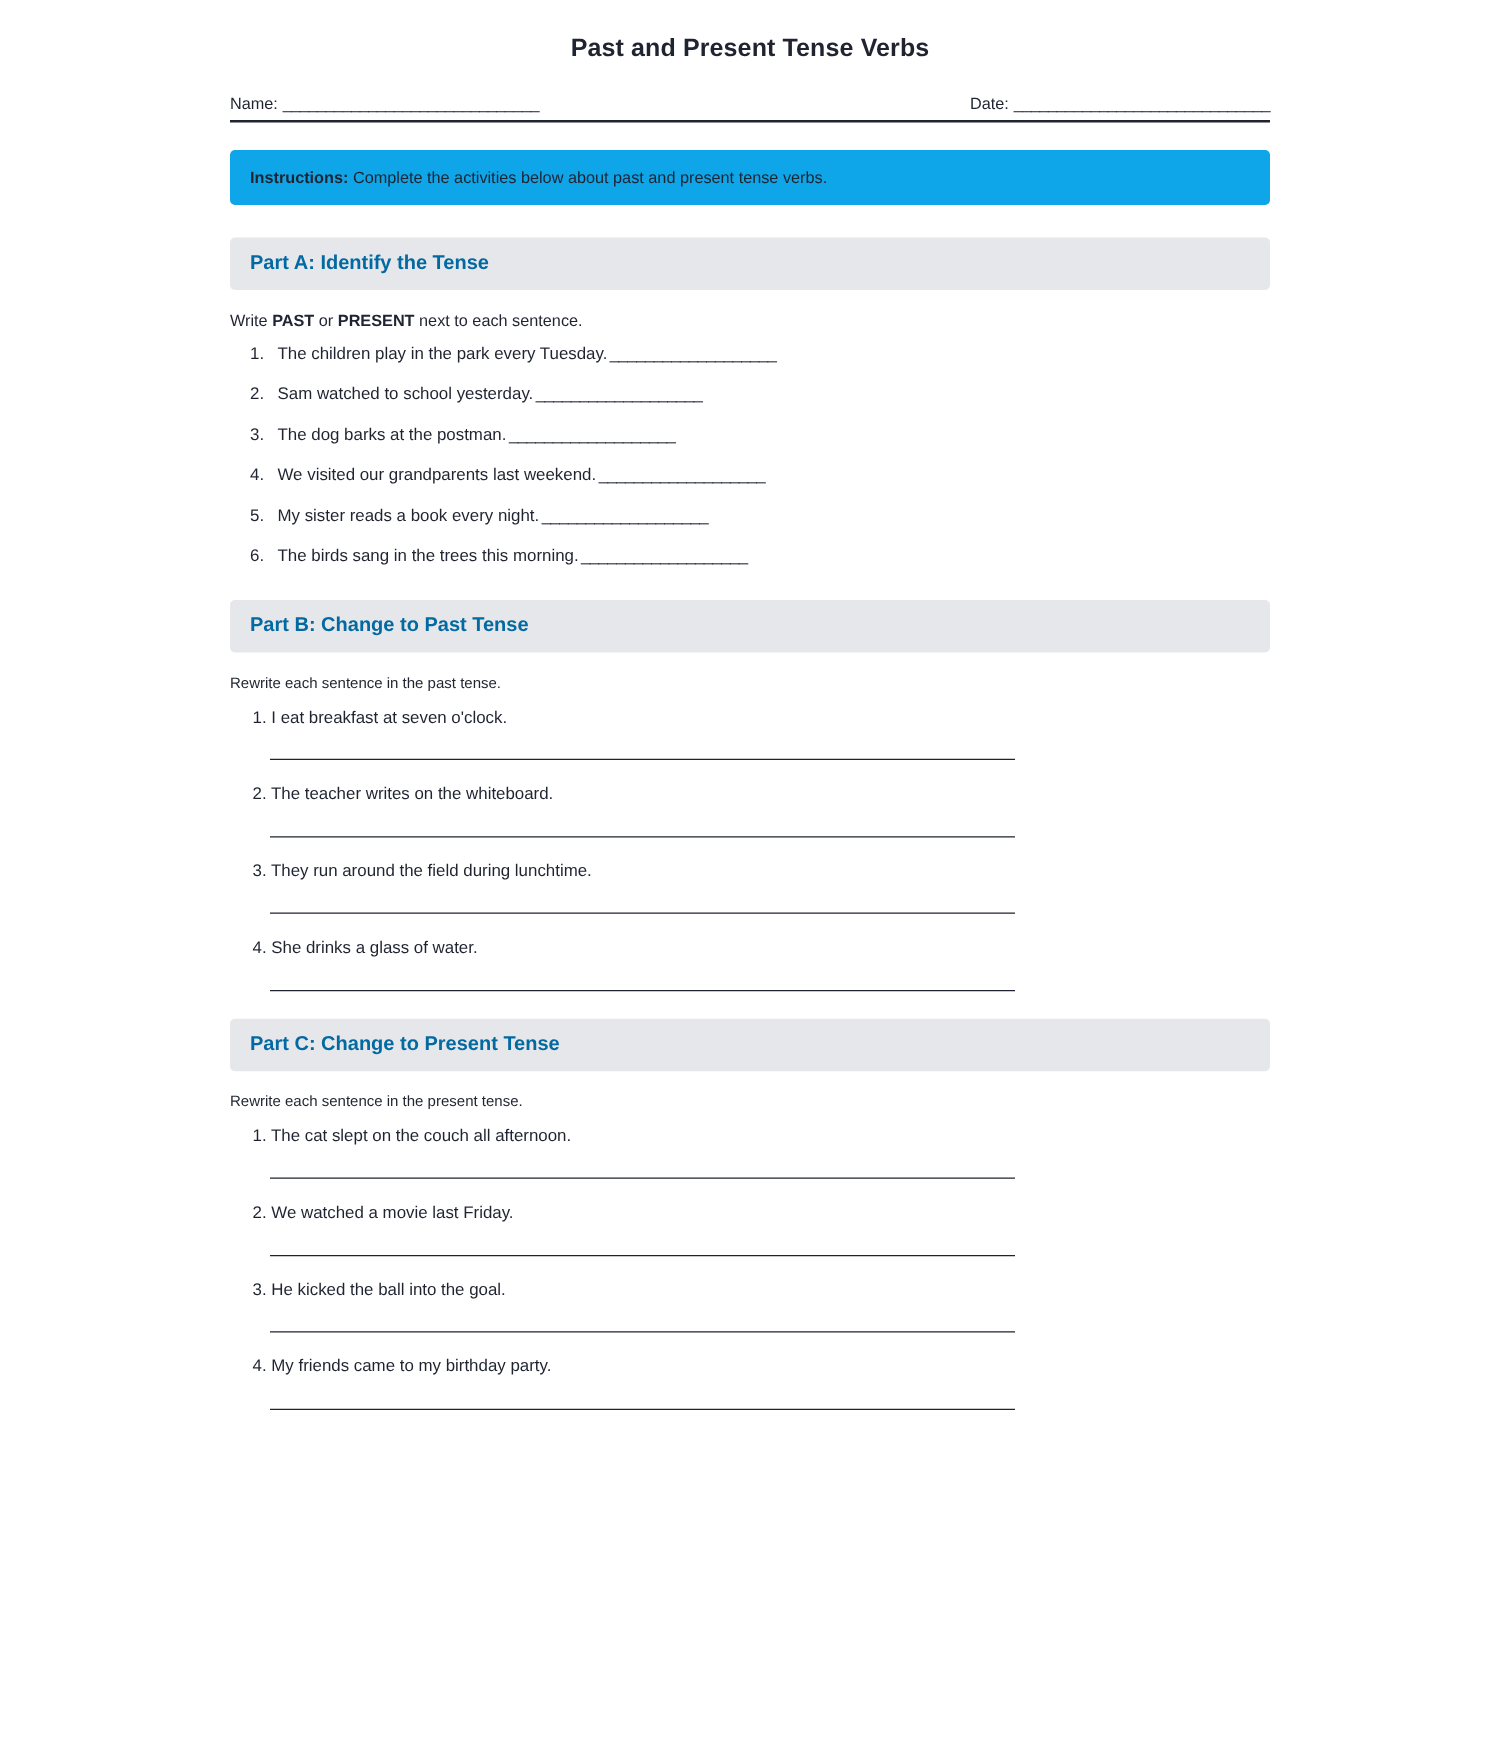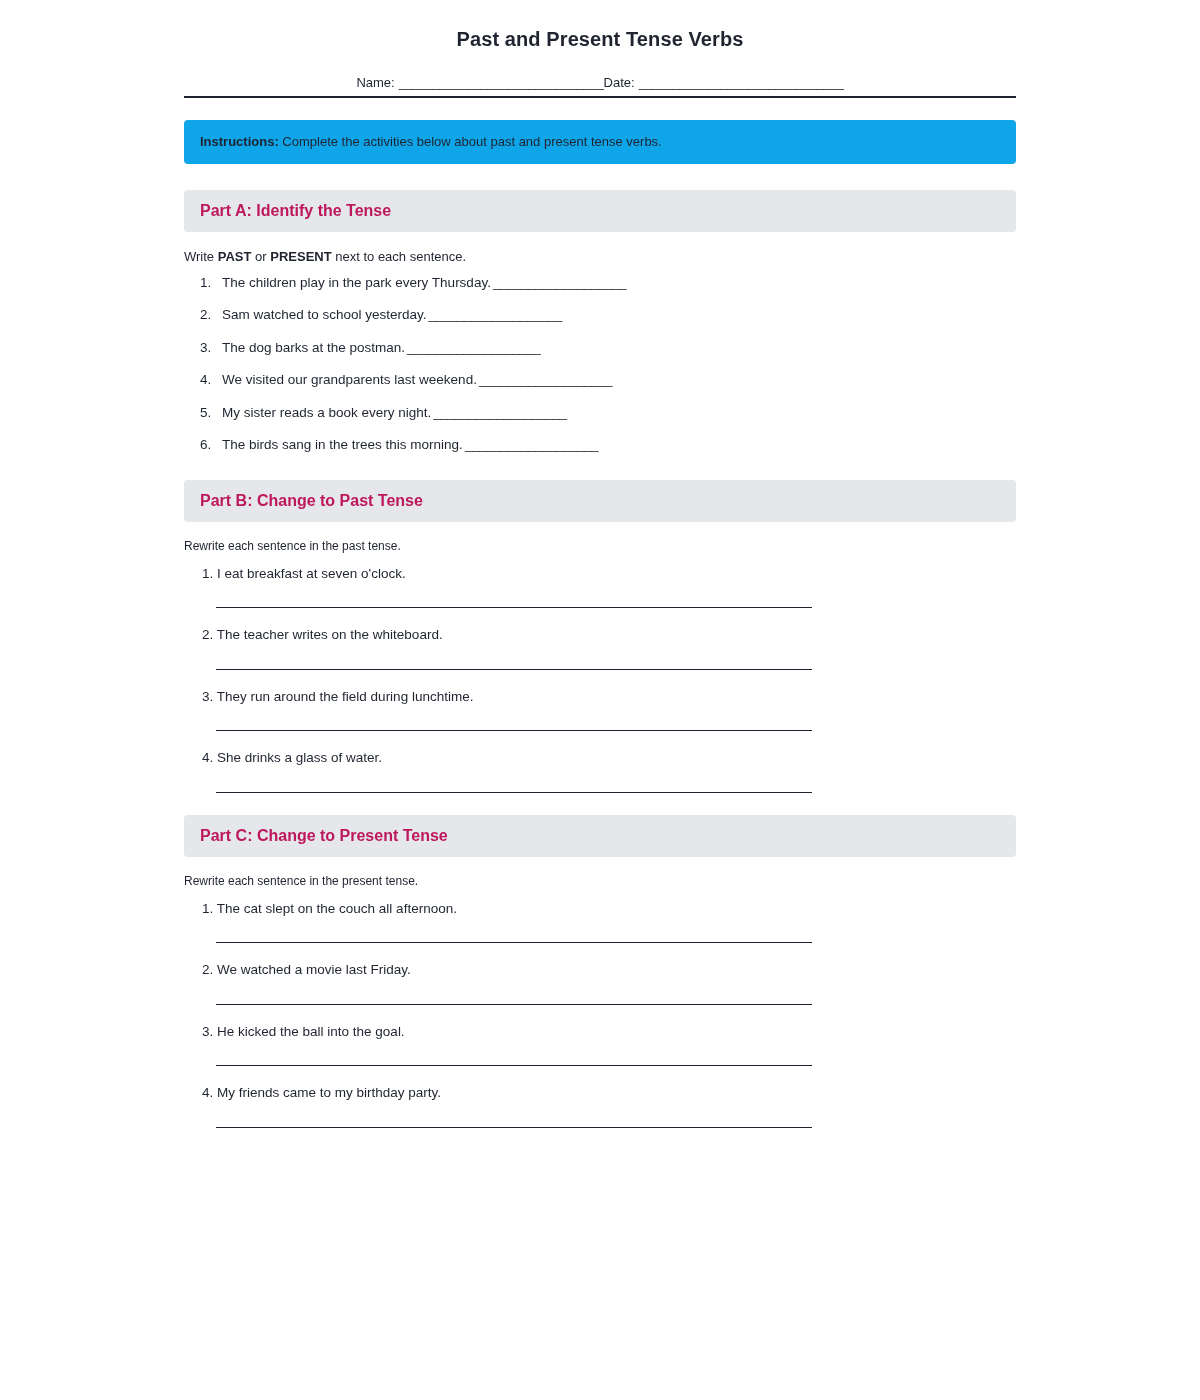--- a/index.html
+++ b/index.html
@@ -28,21 +28,21 @@
     font-size: 20px;
     font-weight: bold;
     text-align: center;
     letter-spacing: 0.1px;
     margin: 0 0 24px 0;
     color: #1f2430;
   }
 
   .namedate-row {
     display: flex;
-    justify-content: center;
+    justify-content: space-between;
     align-items: flex-end;
     font-size: 13px;
     color: #1f2430;
     padding-bottom: 6px;
   }
   .field {
     display: flex;
     align-items: baseline;
     white-space: nowrap;
   }
@@ -73,21 +73,21 @@
     font-weight: bold;
   }
 
   
   .section-header {
     background: #e5e7eb;
     border-radius: 4px;
     padding: 12px 16px;
     font-size: 16px;
     font-weight: bold;
-    color: #be185d;
+    color: #0369a1;
     margin-bottom: 16px;
   }
 
   .section-instruction {
     font-size: 13px;
     margin: 0 0 8px 0;
     line-height: 1.4;
   }
   .section-instruction.small {
     font-size: 12px;
@@ -167,21 +167,21 @@
     <span class="instructions-label">Instructions:</span><span> Complete the activities below about past and present tense verbs.</span>
   </div>
 
   <div class="section-block">
     <div class="section-header">Part A: Identify the Tense</div>
 
     <p class="section-instruction"><span>Write </span><b>PAST</b><span> or </span><b>PRESENT</b><span> next to each sentence.</span></p>
 
     <ol class="tense-list">
       <li>
-        <span class="item-num">1.</span><span>The children play in the park every Thursday.</span><span class="answer-blank">___________________</span>
+        <span class="item-num">1.</span><span>The children play in the park every Tuesday.</span><span class="answer-blank">___________________</span>
       </li>
       <li>
         <span class="item-num">2.</span><span>Sam watched to school yesterday.</span><span class="answer-blank">___________________</span>
       </li>
       <li>
         <span class="item-num">3.</span><span>The dog barks at the postman.</span><span class="answer-blank">___________________</span>
       </li>
       <li>
         <span class="item-num">4.</span><span>We visited our grandparents last weekend.</span><span class="answer-blank">___________________</span>
       </li>

